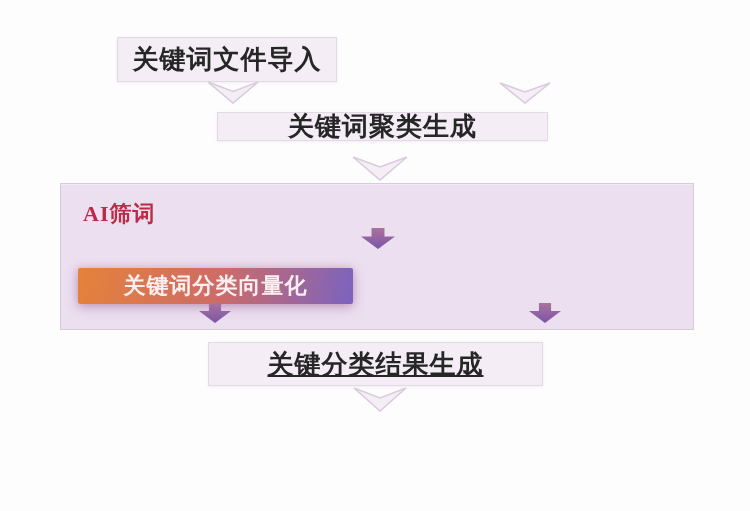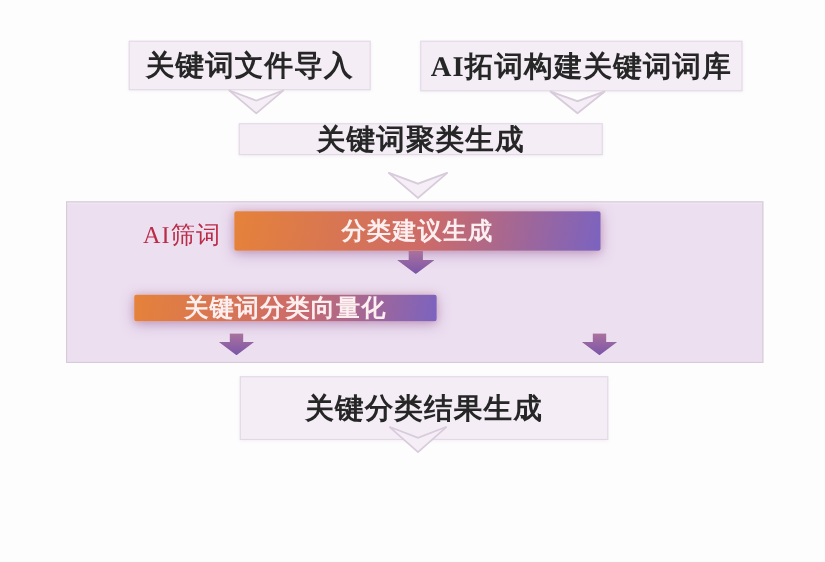--- a/index.html
+++ b/index.html
@@ -39,42 +39,38 @@
     color:var(--text-light); font-size:22px; font-weight:600; letter-spacing:1px;
     border-radius:2px;
     box-shadow:0 3px 12px rgba(150,95,165,0.50), 0 0 6px rgba(215,130,110,0.30);
   }
   .group-box{
     position:absolute; background:var(--container-bg);
     border:1.5px solid var(--container-border);
     box-shadow:inset 0 1px 0 rgba(255,255,255,0.35);
   }
   .ai-label{
-    position:absolute; color:var(--label-red); font-size:22px; font-weight:400;
+    position:absolute; color:var(--label-red); font-size:22px; font-weight:700;
     letter-spacing:1px;
-    margin-left:47px;
   }
   .arrow-light{position:absolute; display:block;}
   .arrow-light path{ fill:var(--arrow-light-fill); stroke:var(--arrow-light-stroke); stroke-width:1.6; }
   .arrow-purple{
     position:absolute;
     background:linear-gradient(180deg,var(--arrow-purple-top) 0%,var(--arrow-purple-bottom) 100%);
     clip-path:polygon(31% 0,69% 0,69% 40%,100% 40%,50% 100%,0 40%,31% 40%);
   }
 </style>
 </head>
 <body>
 
 <div class="stage">
 
   <div class="node light-box" style="left:117px;top:37px;width:220px;height:45px;">
     <span>关键词文件导入</span>
-  </div>
-  <div class="node light-box" style="left:382px;top:37px;width:293px;height:46px;">
-    <span>AI拓词构建关键词词库</span>
   </div>
 
   <svg class="arrow-light" style="left:207px;top:81px;" width="52" height="23" viewBox="0 0 52 23">
     <path d="M1,1 L26,10.5 L51,1 L26,22 Z"></path>
   </svg>
   <svg class="arrow-light" style="left:499px;top:82px;" width="52" height="22" viewBox="0 0 52 22">
     <path d="M1,1 L26,10 L51,1 L26,21 Z"></path>
   </svg>
 
   <div class="node light-box" style="left:217px;top:112px;width:331px;height:29px;">
@@ -82,34 +78,31 @@
   </div>
 
   <svg class="arrow-light" style="left:352px;top:156px;" width="56" height="25" viewBox="0 0 56 25">
     <path d="M1,1 L28,11 L55,1 L28,24 Z"></path>
   </svg>
 
   <div class="group-box" style="left:60px;top:183px;width:632px;height:145px;"></div>
 
   <div class="ai-label" style="left:83px;top:199px;">AI筛词</div>
 
-  <div class="node grad-box" style="left:213px;top:192px;width:333px;height:36px;">
-    <span>分类建议生成</span>
-  </div>
 
   <div class="arrow-purple" style="left:361px;top:228px;width:34px;height:21px;"></div>
 
-  <div class="node grad-box" style="left:78px;top:268px;width:275px;height:24px;margin-left:44px;">
+  <div class="node grad-box" style="left:78px;top:268px;width:275px;height:36px;">
     <span>关键词分类向量化</span>
   </div>
 
   <div class="arrow-purple" style="left:199px;top:303px;width:32px;height:20px;"></div>
   <div class="arrow-purple" style="left:529px;top:303px;width:32px;height:20px;"></div>
 
-  <div class="node light-box" style="left:218px;top:342px;width:335px;height:58px;">
+  <div class="node light-box" style="left:208px;top:342px;width:335px;height:44px;text-decoration:underline;">
     <span>关键分类结果生成</span>
   </div>
 
   <svg class="arrow-light" style="left:353px;top:387px;" width="54" height="25" viewBox="0 0 54 25">
     <path d="M1,1 L27,11 L53,1 L27,24 Z"></path>
   </svg>
 
 
 </div>
 

